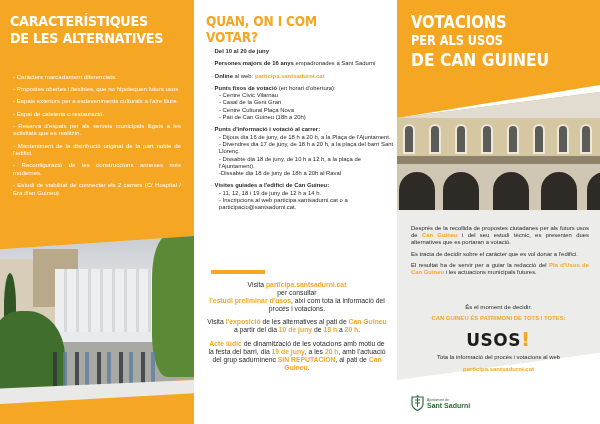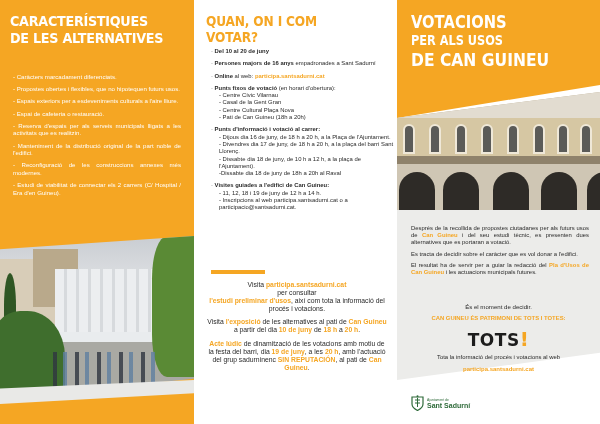--- a/index.html
+++ b/index.html
@@ -199,21 +199,21 @@
   </div>
   <div class="right-grey"></div>
   <div class="right-text">
     <p><span>Després de la recollida de propostes ciutadanes per als futurs usos de </span><span class="orange">Can Guineu</span><span> i del seu estudi tècnic, es presenten dues alternatives que es portaran a votació.</span></p>
     <p>Es tracta de decidir sobre el caràcter que es vol donar a l'edifici.</p>
     <p><span>El resultat ha de servir per a guiar la redacció del </span><span class="orange">Pla d'Usos de Can Guineu</span><span> i les actuacions municipals futures.</span></p>
   </div>
   <div class="right-cta">
     <div class="moment">És el moment de decidir.</div>
     <div class="patrimoni">CAN GUINEU ÉS PATRIMONI DE TOTS I TOTES:</div>
-    <div class="vota"><span>TOTS</span><span class="excl">!</span></div>
+    <div class="vota"><span>USOS</span><span class="excl">!</span></div>
     <div class="tota">Tota la informació del procés i votacions al web</div>
     <div class="web">participa.santsadurni.cat</div>
   </div>
   <div class="logo">
     <div class="crest">
       <svg viewBox="0 0 13 16">
           <path d="M1 2h11v7c0 3-2.5 5-5.5 6.5C3.5 14 1 12 1 9z" fill="none" stroke="#2f6b3a" stroke-width="1.2"></path>
           <path d="M4 5h5M4 8h5M6.5 3v9" stroke="#2f6b3a" stroke-width="1"></path>
           <circle cx="6.5" cy="1.2" r="1" fill="#2f6b3a"></circle>
         </svg>

